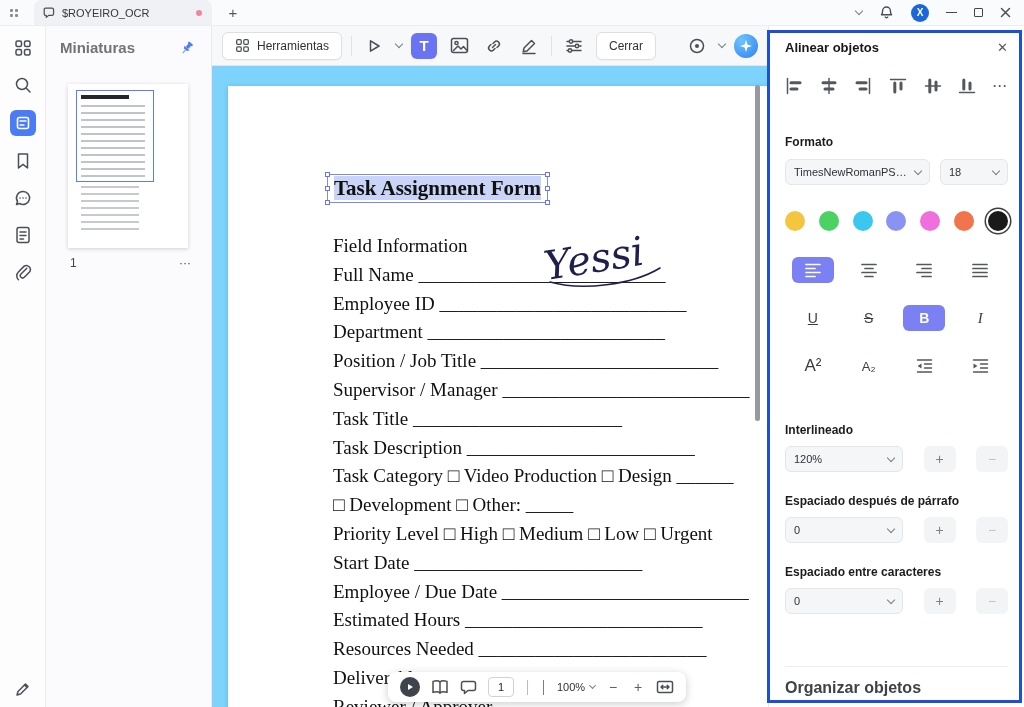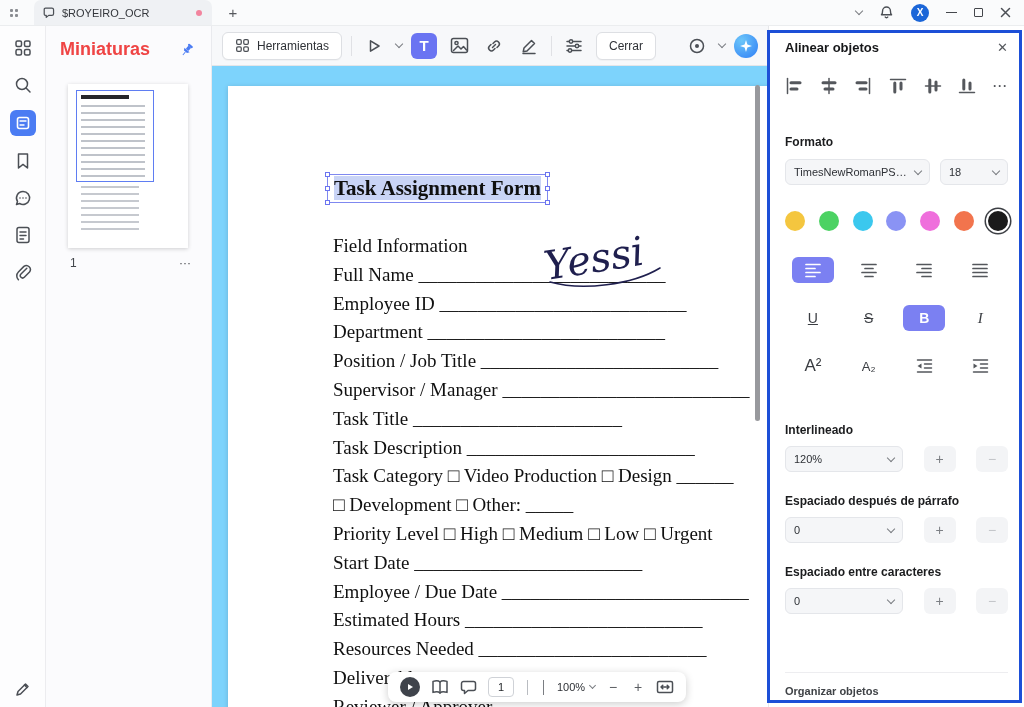--- a/index.html
+++ b/index.html
@@ -25,21 +25,21 @@
   .chev.up{transform:rotate(-135deg);margin-top:3px}
 
   
   .rail{position:absolute;top:26px;left:0;width:46px;bottom:0;background:#fdfdfe;border-right:1px solid #ececef;display:flex;flex-direction:column;align-items:center;padding-top:13px;gap:19px;z-index:6}
   .rail-active{width:26px;height:26px;border-radius:6px;background:#4b7cf3;display:flex;align-items:center;justify-content:center;margin:-3px 0}
   .rail-bottom{position:absolute;bottom:9px;left:0;width:46px;display:flex;justify-content:center}
 
   
   .thumbs{position:absolute;top:26px;left:46px;width:166px;bottom:0;background:#fbfbfd;border-right:1px solid #e9eaee;z-index:5}
   .thumbs-header{display:flex;align-items:center;justify-content:space-between;padding:13px 16px 0 14px}
-  .thumbs-title{font-weight:700;font-size:18px;color:#ef4444}
+  .thumbs-title{font-weight:700;font-size:15px;color:#737373}
   .thumb{position:absolute;left:22px;top:58px;width:120px;height:164px;background:#fff;box-shadow:0 1px 4px rgba(0,0,0,.18)}
   .thumb-title-bar{position:absolute;left:13px;top:11px;width:48px;height:4px;background:#26262a}
   .thumb-lines{position:absolute;left:13px;top:21px;width:64px;height:72px;background:repeating-linear-gradient(to bottom,#bfc3ca 0 2px,transparent 2px 7px)}
   .thumb-lines2{position:absolute;left:13px;top:102px;width:58px;height:48px;background:repeating-linear-gradient(to bottom,#c6c9cf 0 2px,transparent 2px 7px)}
   .thumb-sel{position:absolute;left:8px;top:6px;width:78px;height:92px;border:1px solid #5f7df2}
   .thumb-footer{position:absolute;left:24px;right:20px;top:230px;display:flex;justify-content:space-between;align-items:center;color:#44474c;font-size:12px}
 
   
   .main{position:absolute;top:26px;left:212px;right:256px;bottom:0}
   .toolbar{position:relative;height:40px;background:#f7f8fa;border-bottom:1px solid #e4e5e8;display:flex;align-items:center;padding:0 10px;gap:9px;z-index:4}
@@ -98,21 +98,21 @@
   .fmt-btn.on{background:#7b80f2;color:#fff;font-weight:700}
   .u-dec{text-decoration:underline}
   .s-dec{text-decoration:line-through}
   .i-dec{font-style:italic;font-family:"Liberation Serif",serif;font-size:15px}
   .mt-inter{margin-top:44px}
   .spacing-row{display:flex;justify-content:space-between;margin-top:9px}
   .sp-select{width:118px}
   .sq-btn{width:32px;height:26px;background:#f3f4f6;border-radius:6px;display:flex;align-items:center;justify-content:center;font-size:14px;color:#7c7f84;cursor:pointer}
   .sq-btn.dim{color:#c2c4c8}
   .mt-sec{margin-top:22px}
-  .organize{position:absolute;left:16px;right:16px;bottom:10px;padding-top:12px;border-top:1px solid #ededf0;font-weight:700;font-size:11px;color:#3f4246}
+  .organize{position:absolute;left:16px;right:16px;bottom:10px;padding-top:12px;border-top:1px solid #ededf0;font-weight:700;font-size:16px;color:#3f4246}
 </style>
 </head>
 <body>
 
 <div class="titlebar">
   <span class="appmenu">
       <i></i>
       <i></i>
       <i></i>
       <i></i>

